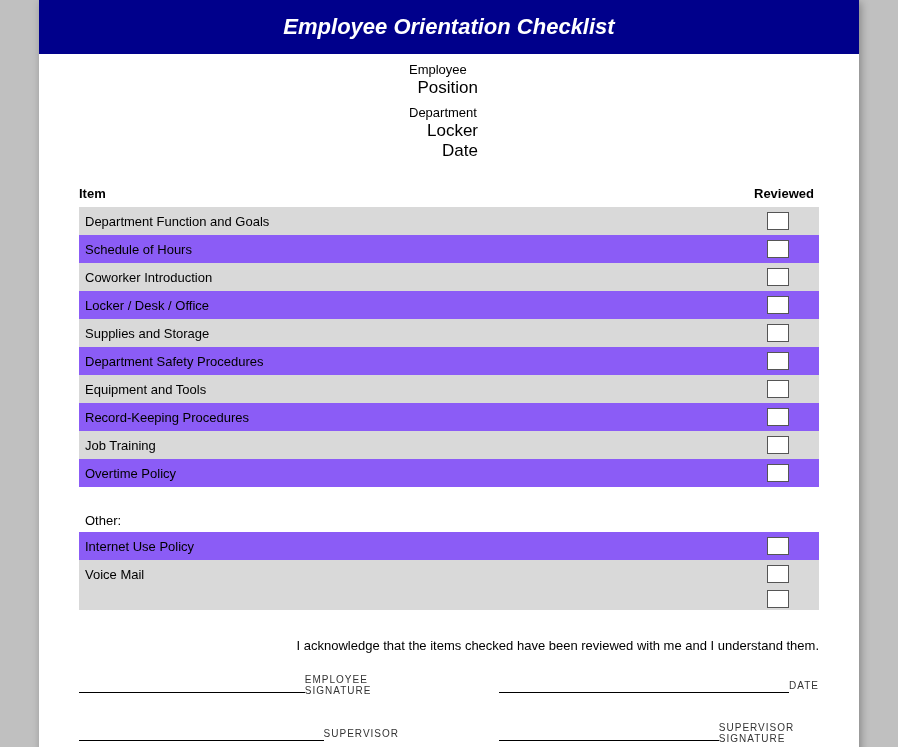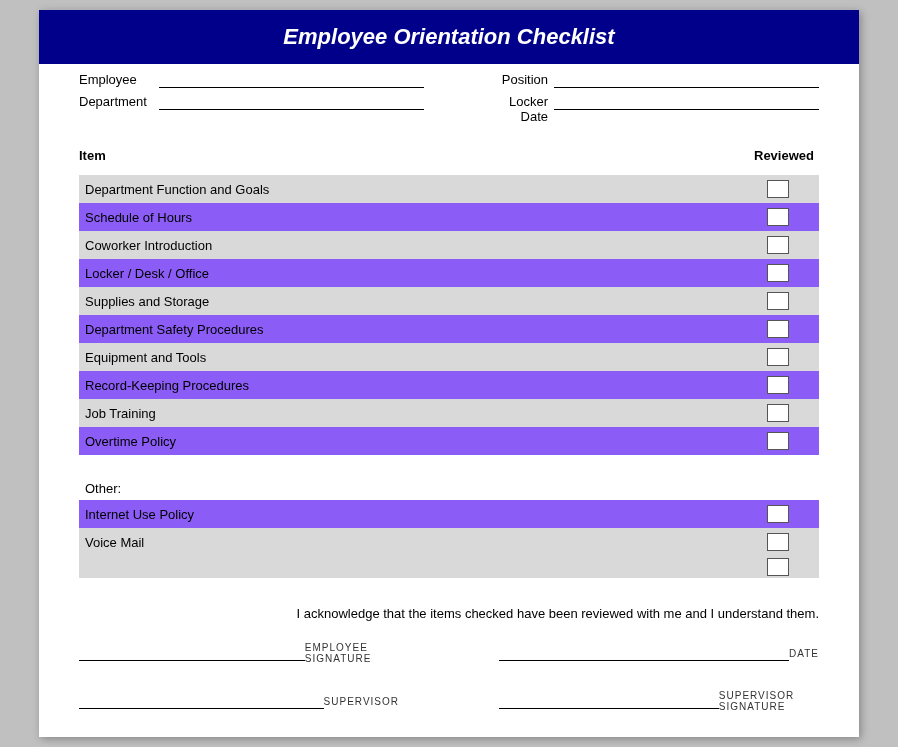--- a/index.html
+++ b/index.html
@@ -28,55 +28,56 @@
       font-weight: bold;
       font-style: italic;
       margin-bottom: 8px;
     }
     .form-section {
       padding: 0 40px;
       margin-bottom: 20px;
     }
     .form-row {
       display: flex;
-      align-items: flex-start;
+      align-items: center;
       margin-bottom: 6px;
+      flex-direction: column;
     }
     .form-label {
       font-size: 13px;
       width: 80px;
       flex-shrink: 0;
     }
     .form-line {
       border-bottom: 1px solid #000;
       flex: 1;
       height: 16px;
       margin-right: 60px;
     }
     .form-label-right {
-      font-size: 13px;
+      font-size: 17px;
       width: 70px;
       flex-shrink: 0;
       text-align: right;
       padding-right: 6px;
     }
     .form-line-right {
       border-bottom: 1px solid #000;
       flex: 1;
       height: 16px;
     }
     .checklist-section {
       padding: 0 40px;
     }
     .checklist-header {
       display: flex;
       justify-content: space-between;
       align-items: flex-end;
       padding: 4px 0;
-      margin-bottom: 8px;
+      margin-bottom: 2px;
       gap: 8px;
     }
     .checklist-header .col-item {
       font-size: 13px;
       font-weight: bold;
     }
     .checklist-header .col-reviewed {
       font-size: 13px;
       font-weight: bold;
       width: 70px;

